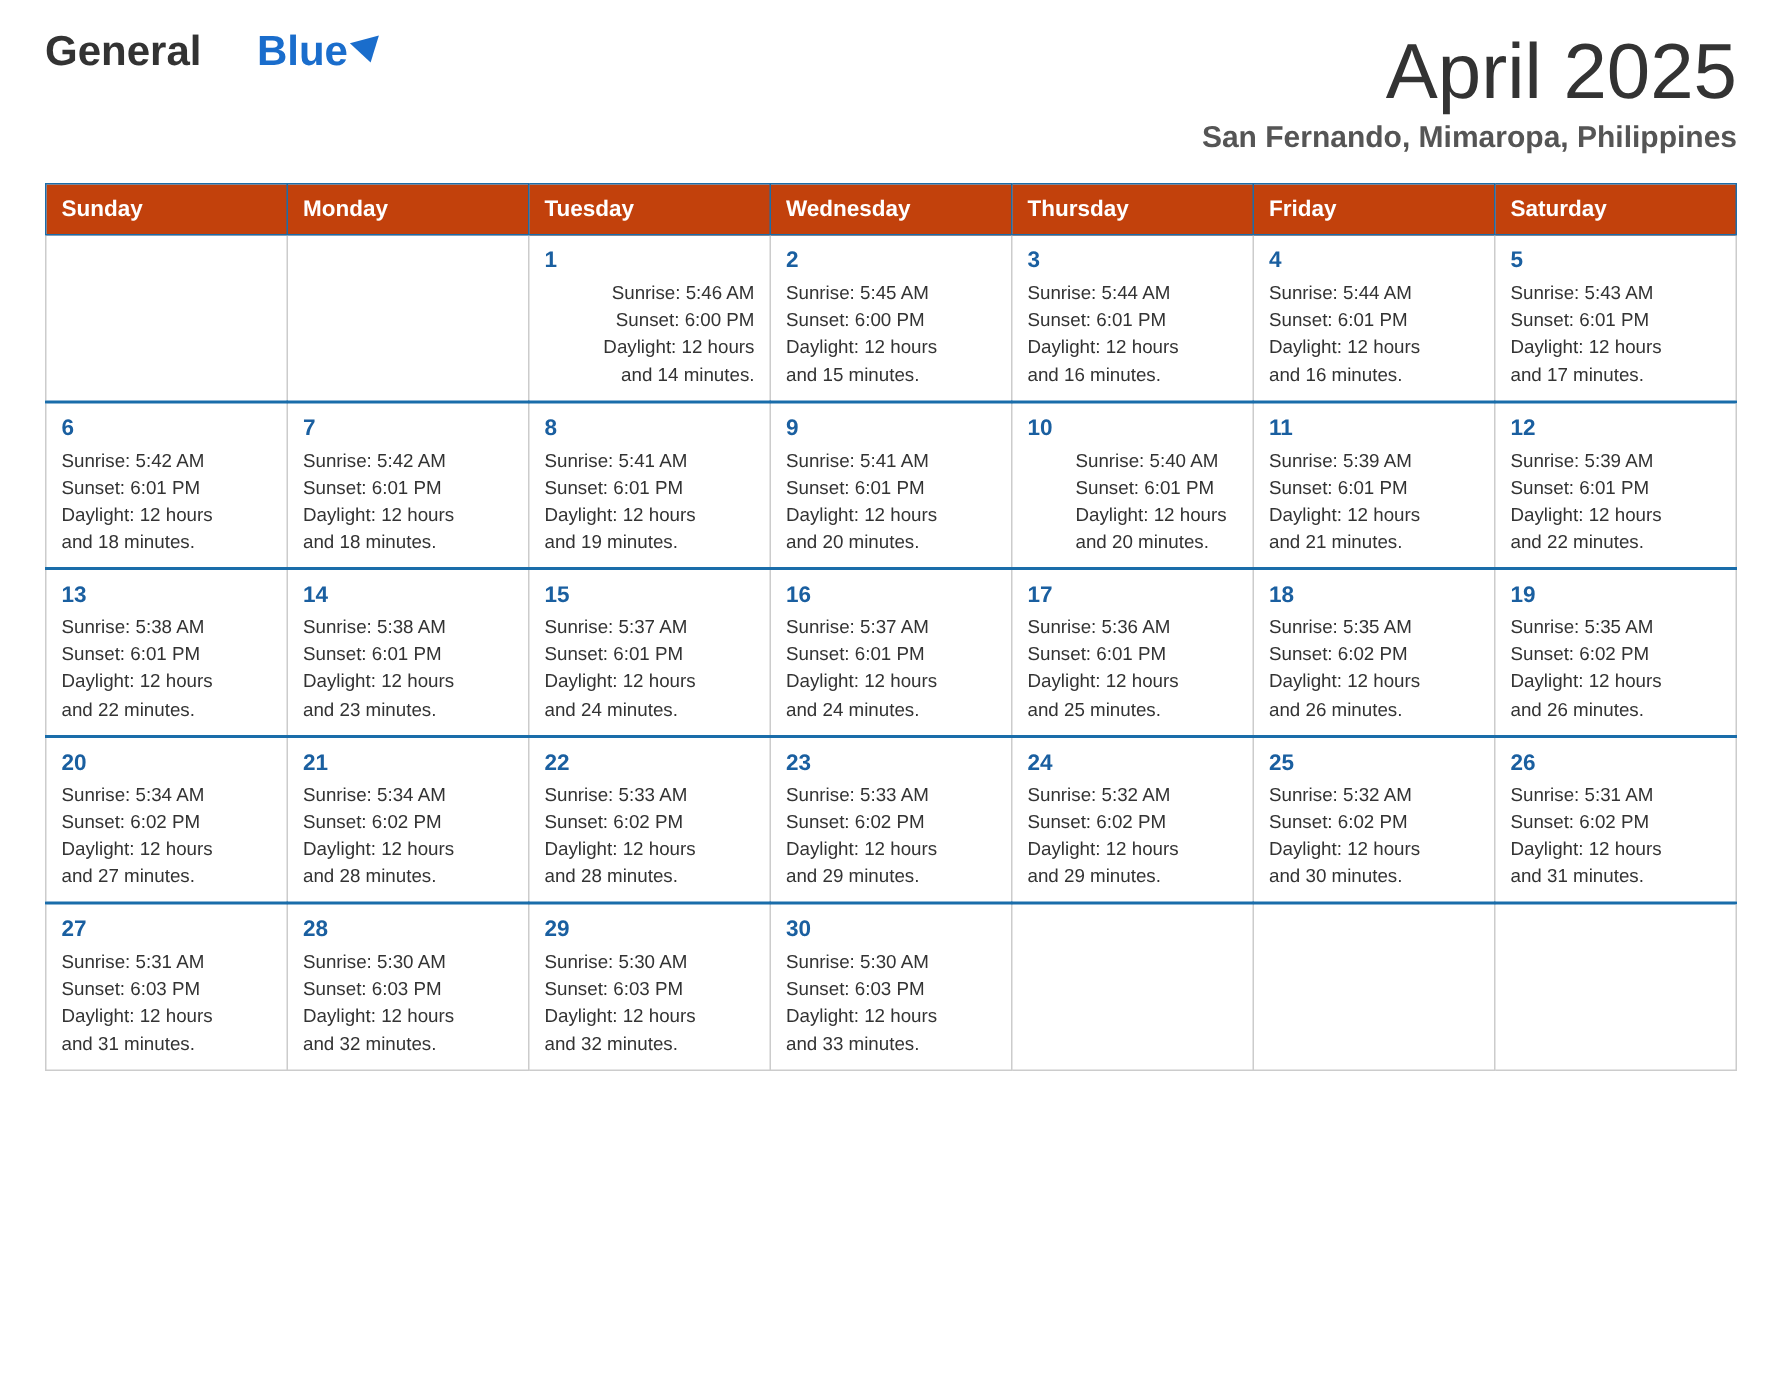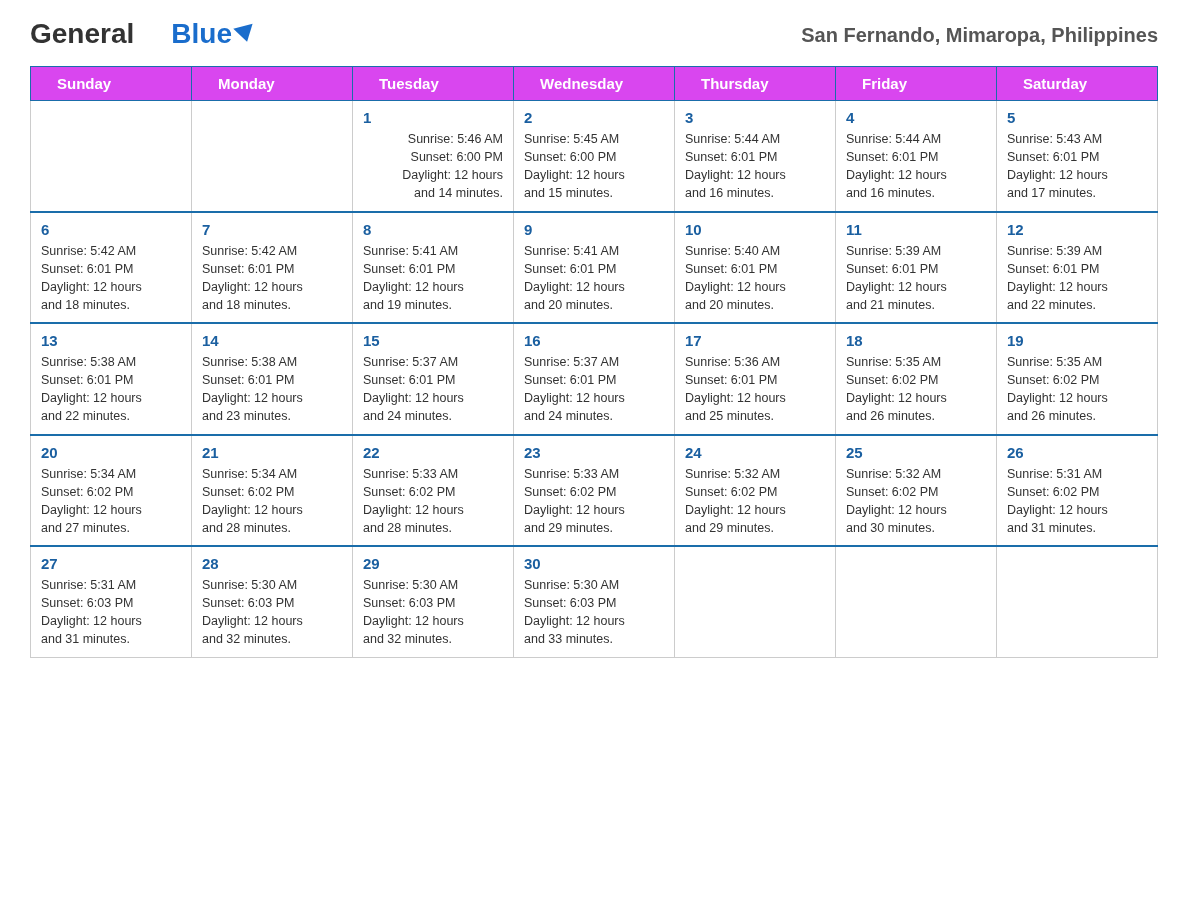--- a/index.html
+++ b/index.html
@@ -60,25 +60,25 @@
       color: #555;
       margin-top: 4px;
       font-weight: bold;
     }
     table {
       width: 100%;
       border-collapse: collapse;
       table-layout: fixed;
     }
     thead tr th {
-      background-color: #d946ef;
+      background-color: #c2410c;
       color: #fff;
       font-size: 15px;
       font-weight: bold;
-      padding: 8px 26px;
+      padding: 8px 10px;
       text-align: left;
       border: 1px solid #1a6daa;
     }
     tbody tr td {
       vertical-align: top;
       padding: 8px 10px;
       border: 1px solid #ccc;
       font-size: 13px;
       color: #333;
       min-height: 90px;
@@ -111,20 +111,21 @@
 
 <div class="header">
   <div class="logo">
     <span class="logo-general">General</span>
     <span class="logo-blue">
       <span>Blue</span>
       <span class="logo-triangle"></span>
     </span>
   </div>
   <div class="title-block">
+    <div class="month-title">April 2025</div>
     <div class="location-title">San Fernando, Mimaropa, Philippines</div>
   </div>
 </div>
 
 <table>
   <thead>
     <tr>
     <th>Sunday</th>
         <th>Monday</th>
         <th>Tuesday</th>
@@ -198,21 +199,21 @@
         </td>
         <td>
           <span class="day-number">9</span>
           <div class="day-info" style="white-space: pre-line;">Sunrise: 5:41 AM
 Sunset: 6:01 PM
 Daylight: 12 hours
 and 20 minutes.</div>
         </td>
         <td>
           <span class="day-number">10</span>
-          <div class="day-info" style="white-space: pre-line;">Sunrise: 5:40 AM
+          <div class="day-info" style="white-space: pre-line; margin-left: 32px;">Sunrise: 5:40 AM
 Sunset: 6:01 PM
 Daylight: 12 hours
 and 20 minutes.</div>
         </td>
         <td>
           <span class="day-number">11</span>
           <div class="day-info" style="white-space: pre-line;">Sunrise: 5:39 AM
 Sunset: 6:01 PM
 Daylight: 12 hours
 and 21 minutes.</div>

